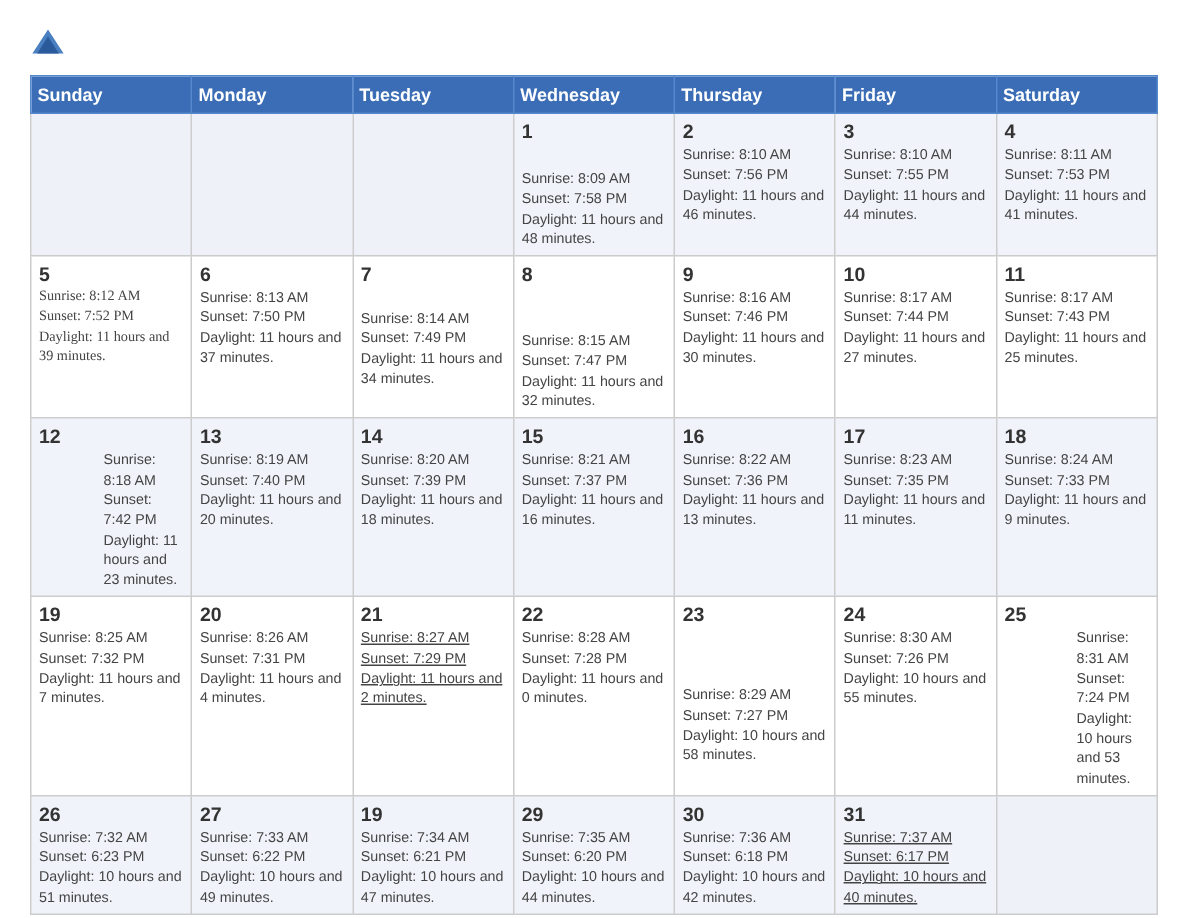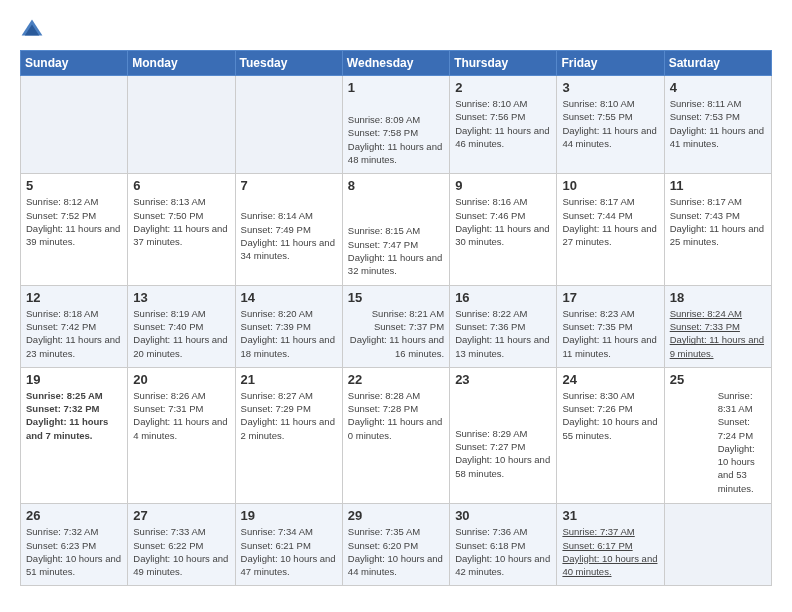--- a/index.html
+++ b/index.html
@@ -156,21 +156,21 @@
           <td>
             <span class="day-num">4</span>
             <div class="day-info" style="white-space: pre-line;">Sunrise: 8:11 AM
 Sunset: 7:53 PM
 Daylight: 11 hours and 41 minutes.</div>
           </td>
         </tr>
         <tr>
           <td>
             <span class="day-num">5</span>
-            <div class="day-info" style="white-space: pre-line;">Sunrise: 8:12 AM
+            <div class="day-info" style="white-space: pre-line; font-family: Liberation Serif, serif;">Sunrise: 8:12 AM
 Sunset: 7:52 PM
 Daylight: 11 hours and 39 minutes.</div>
           </td>
           <td>
             <span class="day-num">6</span>
             <div class="day-info" style="white-space: pre-line;">Sunrise: 8:13 AM
 Sunset: 7:50 PM
 Daylight: 11 hours and 37 minutes.</div>
           </td>
           <td>
@@ -200,77 +200,77 @@
           <td>
             <span class="day-num">11</span>
             <div class="day-info" style="white-space: pre-line;">Sunrise: 8:17 AM
 Sunset: 7:43 PM
 Daylight: 11 hours and 25 minutes.</div>
           </td>
         </tr>
         <tr class="row-shaded">
           <td>
             <span class="day-num">12</span>
-            <div class="day-info" style="white-space: pre-line;">Sunrise: 8:18 AM
+            <div class="day-info" style="white-space: pre-line; margin-left: 43px;">Sunrise: 8:18 AM
 Sunset: 7:42 PM
 Daylight: 11 hours and 23 minutes.</div>
           </td>
           <td>
             <span class="day-num">13</span>
             <div class="day-info" style="white-space: pre-line;">Sunrise: 8:19 AM
 Sunset: 7:40 PM
 Daylight: 11 hours and 20 minutes.</div>
           </td>
           <td>
             <span class="day-num">14</span>
             <div class="day-info" style="white-space: pre-line;">Sunrise: 8:20 AM
 Sunset: 7:39 PM
 Daylight: 11 hours and 18 minutes.</div>
           </td>
           <td>
             <span class="day-num">15</span>
-            <div class="day-info" style="white-space: pre-line; text-align: right;">Sunrise: 8:21 AM
+            <div class="day-info" style="white-space: pre-line;">Sunrise: 8:21 AM
 Sunset: 7:37 PM
 Daylight: 11 hours and 16 minutes.</div>
           </td>
           <td>
             <span class="day-num">16</span>
             <div class="day-info" style="white-space: pre-line;">Sunrise: 8:22 AM
 Sunset: 7:36 PM
 Daylight: 11 hours and 13 minutes.</div>
           </td>
           <td>
             <span class="day-num">17</span>
             <div class="day-info" style="white-space: pre-line;">Sunrise: 8:23 AM
 Sunset: 7:35 PM
 Daylight: 11 hours and 11 minutes.</div>
           </td>
           <td>
             <span class="day-num">18</span>
-            <div class="day-info" style="white-space: pre-line; text-decoration: underline;">Sunrise: 8:24 AM
+            <div class="day-info" style="white-space: pre-line;">Sunrise: 8:24 AM
 Sunset: 7:33 PM
 Daylight: 11 hours and 9 minutes.</div>
           </td>
         </tr>
         <tr>
           <td>
             <span class="day-num">19</span>
-            <div class="day-info" style="white-space: pre-line; font-weight: bold;">Sunrise: 8:25 AM
+            <div class="day-info" style="white-space: pre-line;">Sunrise: 8:25 AM
 Sunset: 7:32 PM
 Daylight: 11 hours and 7 minutes.</div>
           </td>
           <td>
             <span class="day-num">20</span>
             <div class="day-info" style="white-space: pre-line;">Sunrise: 8:26 AM
 Sunset: 7:31 PM
 Daylight: 11 hours and 4 minutes.</div>
           </td>
           <td>
             <span class="day-num">21</span>
-            <div class="day-info" style="white-space: pre-line;">Sunrise: 8:27 AM
+            <div class="day-info" style="white-space: pre-line; text-decoration: underline;">Sunrise: 8:27 AM
 Sunset: 7:29 PM
 Daylight: 11 hours and 2 minutes.</div>
           </td>
           <td>
             <span class="day-num">22</span>
             <div class="day-info" style="white-space: pre-line;">Sunrise: 8:28 AM
 Sunset: 7:28 PM
 Daylight: 11 hours and 0 minutes.</div>
           </td>
           <td>

